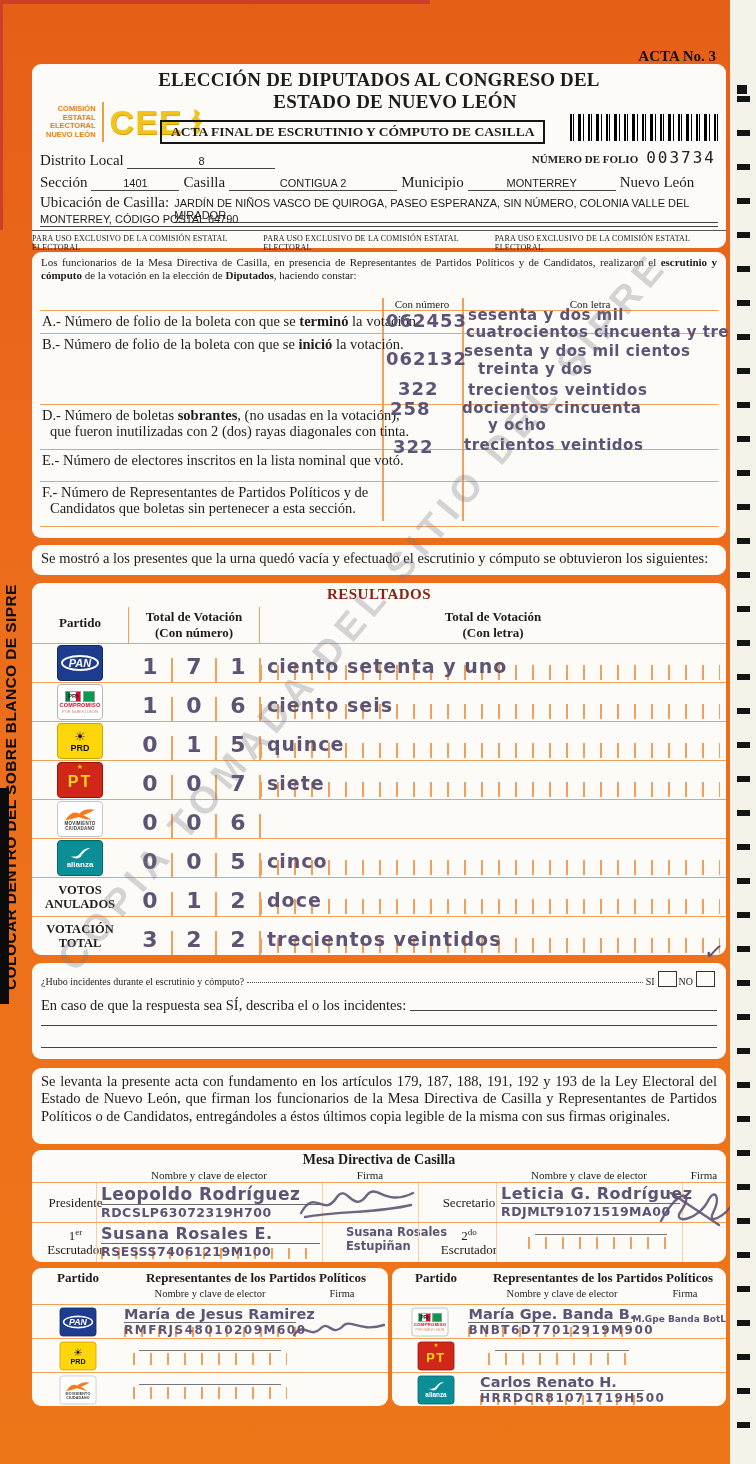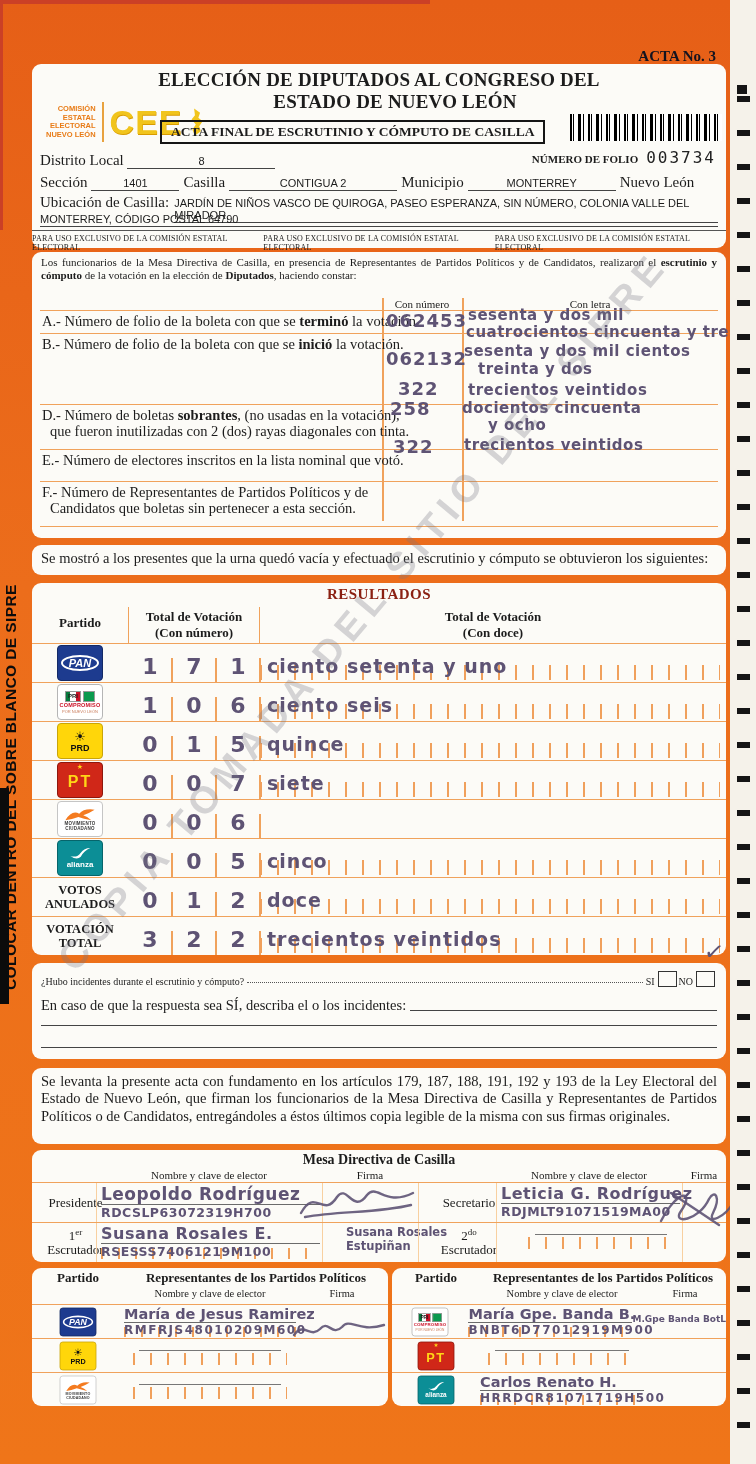--- a/index.html
+++ b/index.html
@@ -264,21 +264,21 @@
   <div class="card" id="card-results">
     <div class="abs" id="res-title">RESULTADOS</div>
     <div class="abs" id="res-head">
       <div class="rhc c1" style="padding-top:8px;">Partido</div>
       <div class="rhc c2">
         <div>Total de Votación</div>
         <div>(Con número)</div>
       </div>
       <div class="rhc c3">
         <div>Total de Votación</div>
-        <div>(Con doce)</div>
+        <div>(Con letra)</div>
       </div>
     </div>
 
     <div class="abs" id="res-body">
 
       <div class="rrow">
         <div class="pcol">
             <div class="logo lg-pan">
               <span class="pan-oval">PAN</span>
             </div>

